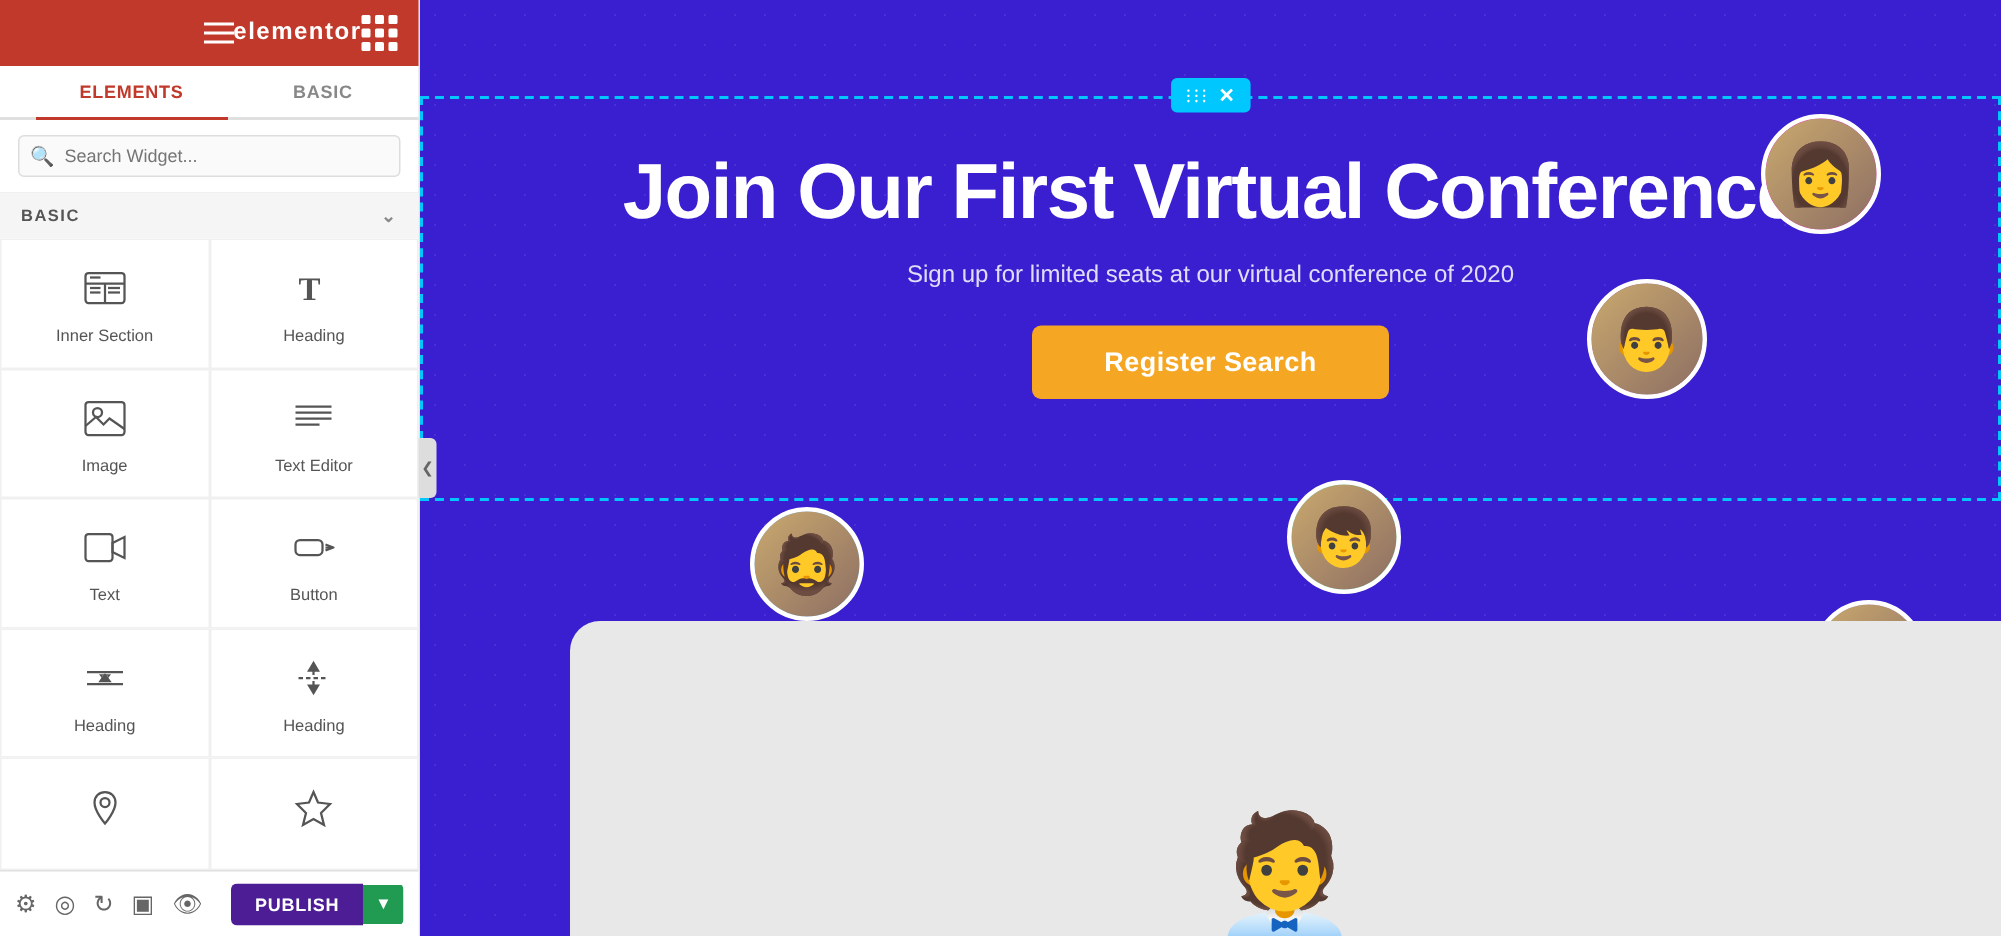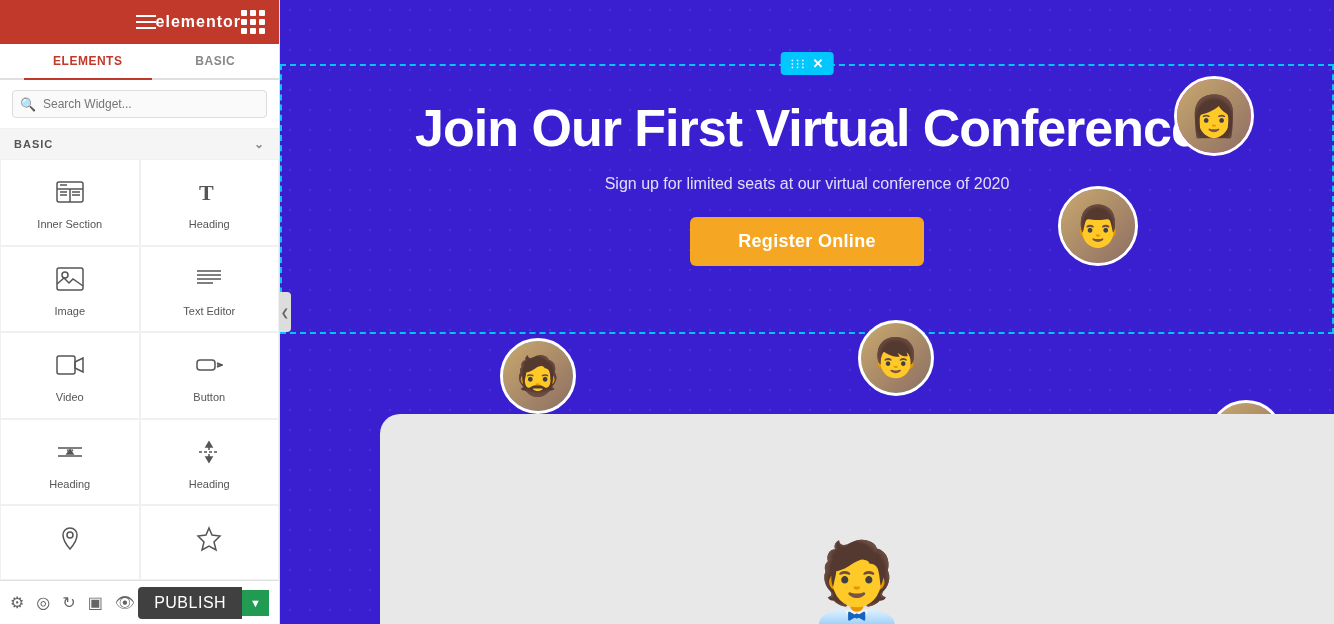--- a/index.html
+++ b/index.html
@@ -109,21 +109,21 @@
       height: 44px; border-top: 1px solid #e0e0e0;
       display: flex; align-items: center; justify-content: space-between;
       padding: 0 10px; background: #fff;
     }
     .bottom-icons { display: flex; gap: 12px; align-items: center; }
     .bottom-icon { font-size: 16px; color: #666; cursor: pointer; }
     .publish-btn {
       display: flex; align-items: center; border-radius: 4px; overflow: hidden;
     }
     .publish-main {
-      background: #404040; color: #fff; font-size: 16px; font-weight: 400;
+      background: #4c1d95; color: #fff; font-size: 12px; font-weight: 700;
       padding: 7px 16px; cursor: pointer; letter-spacing: 0.5px; border: none;
     }
     .publish-arrow {
       background: #219a52; color: #fff; padding: 7px 8px; cursor: pointer;
       font-size: 11px; border: none;
     }
 
     
     .canvas {
       flex: 1; height: 624px; background: #3a1fd1; overflow: hidden;
@@ -297,21 +297,21 @@
       <span class="widget-label">Text Editor</span>
     </div>
 
     <div class="widget-item">
       <div class="widget-icon">
         <svg viewBox="0 0 28 24" fill="none" stroke="#555" stroke-width="1.5">
           <rect x="1" y="3" width="18" height="18" rx="2"></rect>
           <path d="M19 9 l8-4 v14 l-8-4 z" fill="none" stroke="#555" stroke-width="1.5"></path>
         </svg>
       </div>
-      <span class="widget-label">Video</span>
+      <span class="widget-label">Text</span>
     </div>
 
     <div class="widget-item">
       <div class="widget-icon">
         <svg viewBox="0 0 28 24" fill="none" stroke="#555" stroke-width="1.5">
           <rect x="2" y="7" width="18" height="10" rx="3"></rect>
           <path d="M22 10 l5 2 -5 2" fill="none" stroke="#555" stroke-width="1.5"></path>
           <line x1="22" y1="12" x2="27" y2="12" stroke="#555" stroke-width="1.5"></line>
         </svg>
       </div>
@@ -392,21 +392,21 @@
       <span class="dots">⁝⁝⁝</span>
       <span class="close-x">✕</span>
     </div>
   </div>
 
   <div class="hero-content">
     <h1 class="hero-title">
       <span>Join Our First Virtual Conference</span>
     </h1>
     <p class="hero-subtitle">Sign up for limited seats at our virtual conference of 2020</p>
-    <button class="register-btn">Register Online</button>
+    <button class="register-btn">Register Search</button>
   </div>
 
   <div class="avatar-circle av1" style="width:80px;height:80px;top:76px;right:80px;background:#d4a">
     <div class="face face-1">
       <span style="font-size:40px;">👩</span>
     </div>
   </div>
 
   <div class="avatar-circle av2" style="width:80px;height:80px;top:186px;right:196px;background:#a78">
     <div class="face face-2">

